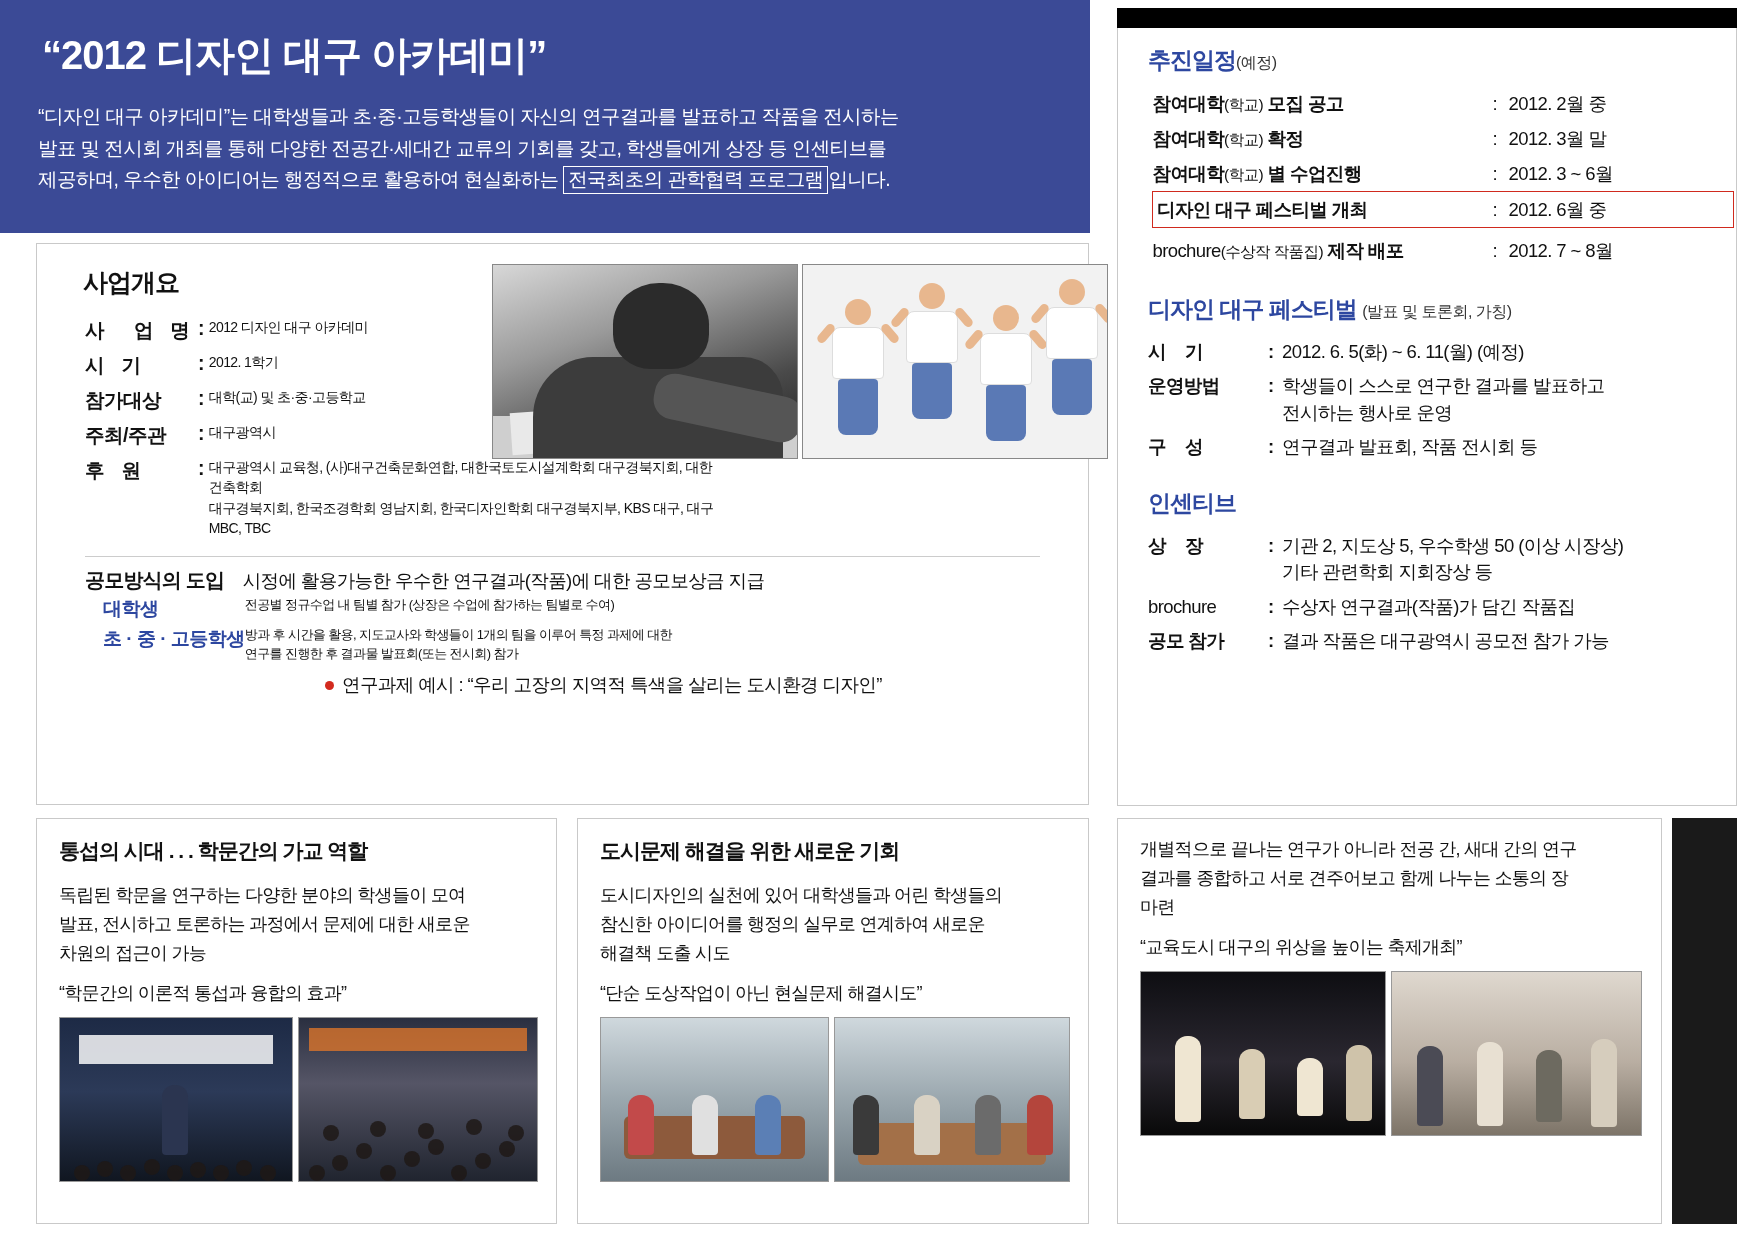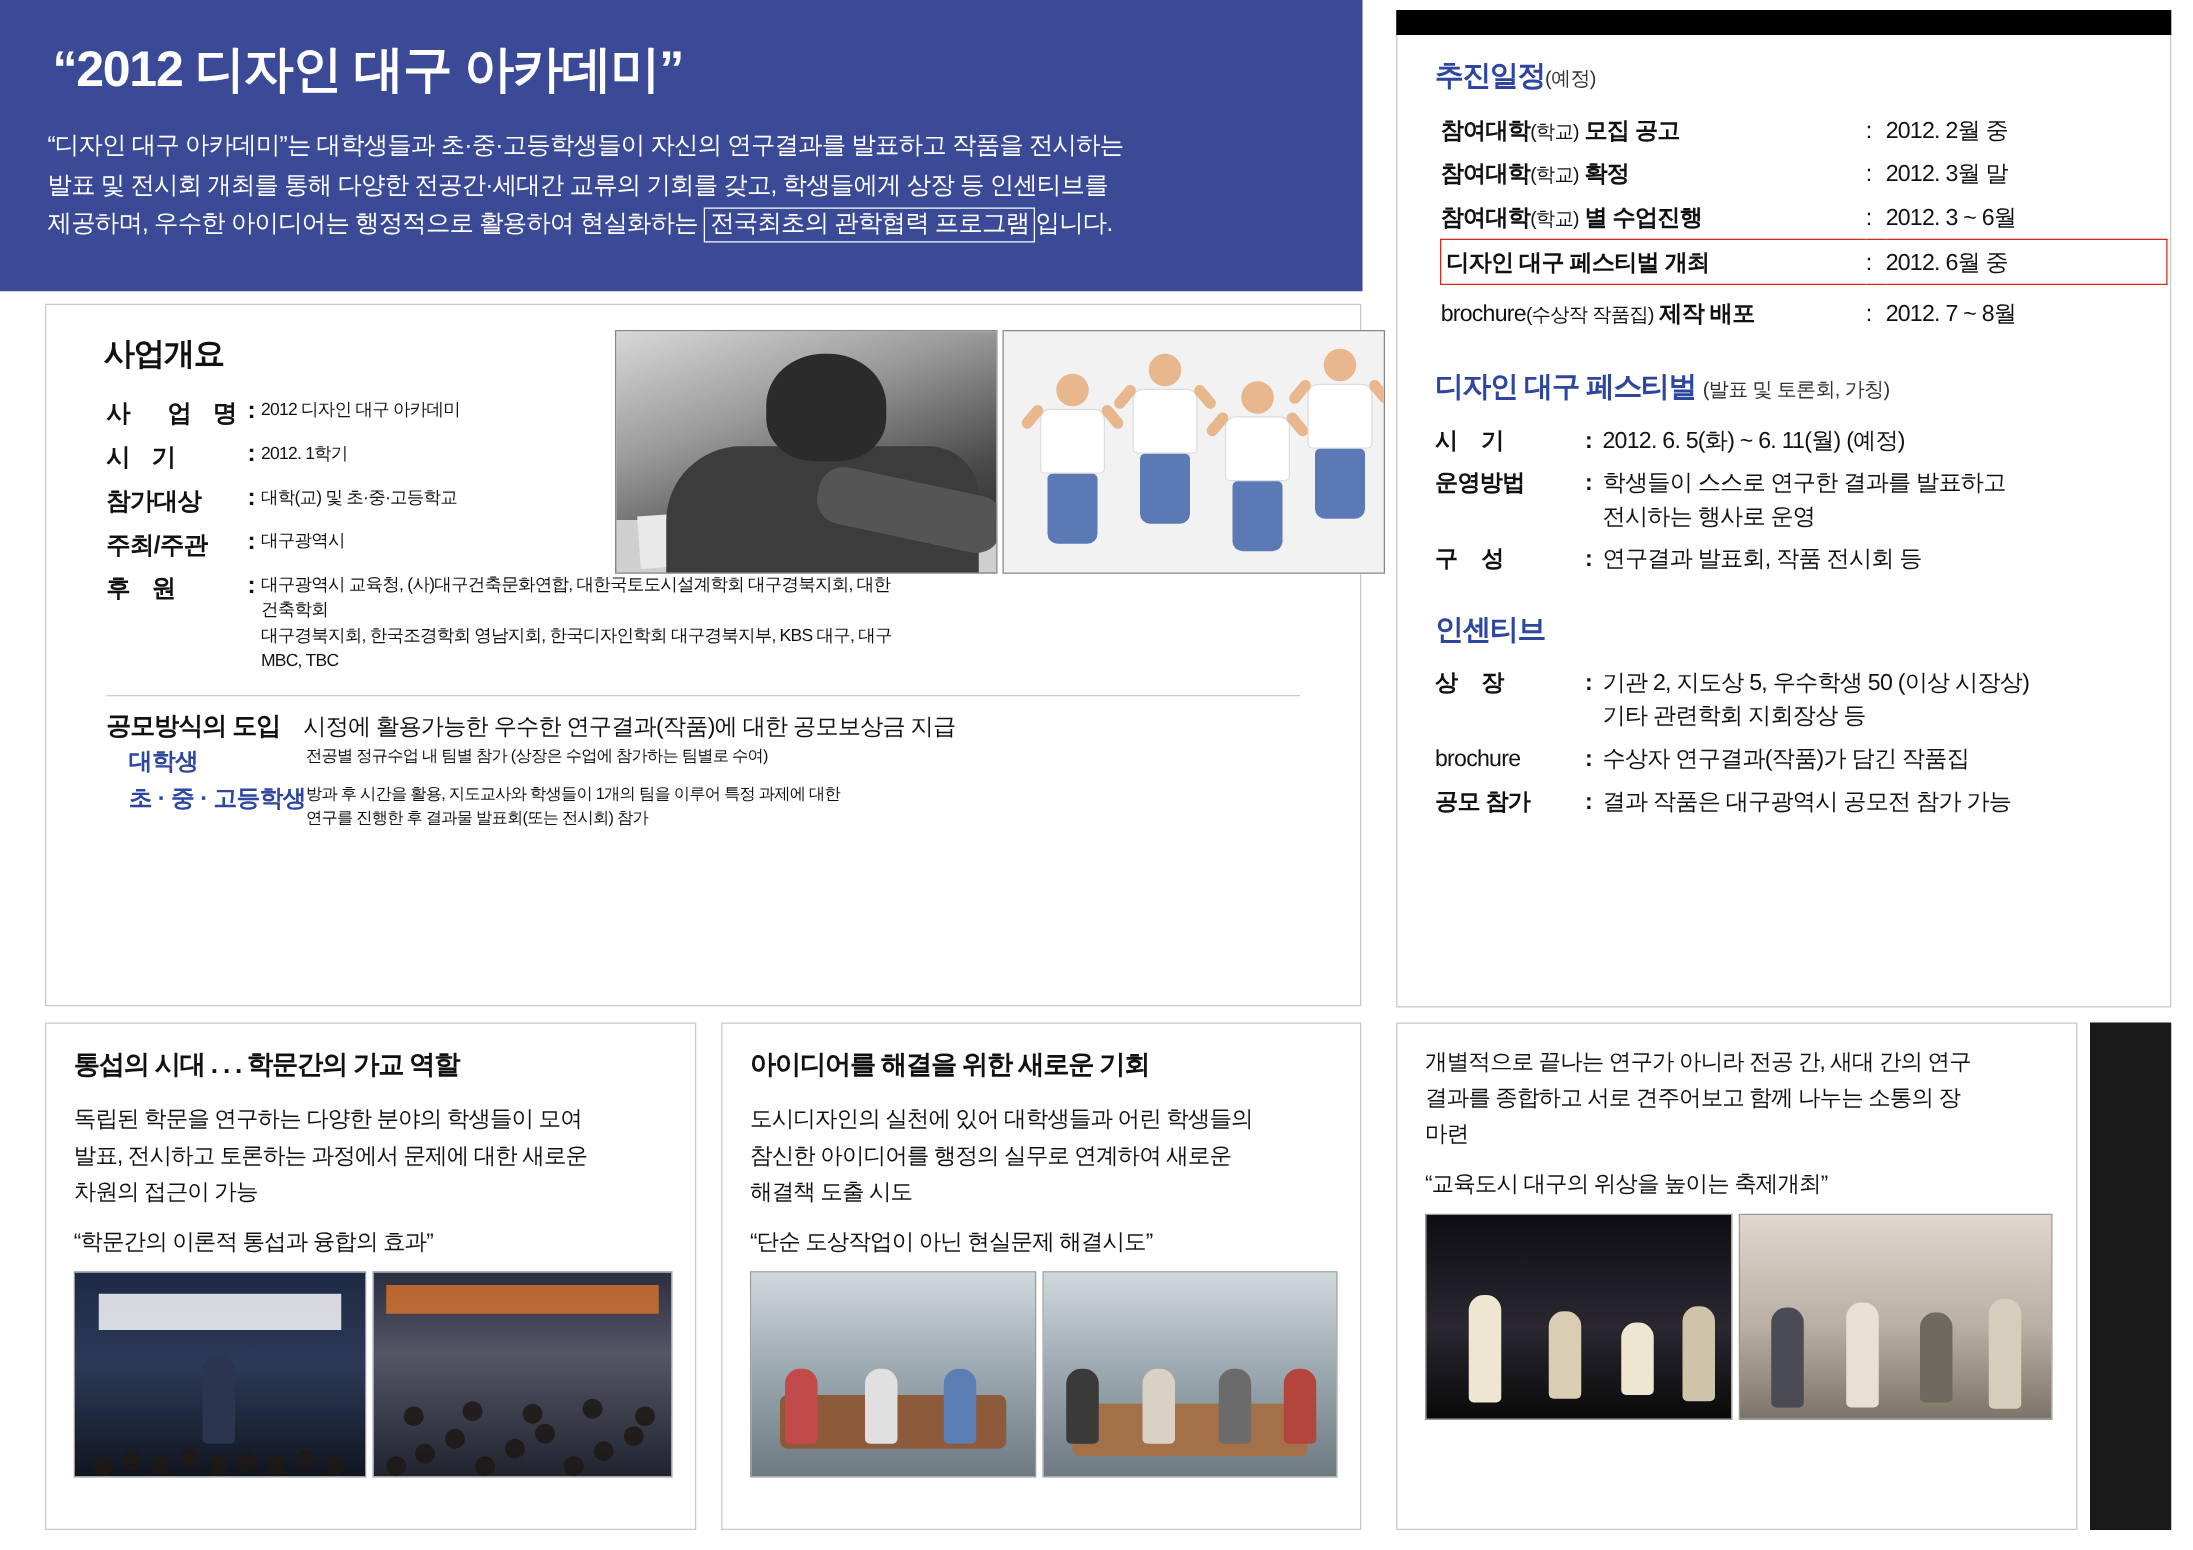--- a/index.html
+++ b/index.html
@@ -325,20 +325,23 @@
         <td class="how-text">전공별 정규수업 내 팀별 참가 (상장은 수업에 참가하는 팀별로 수여)</td>
       </tr>
       <tr>
         <td class="how-label">초 · 중 · 고등학생</td>
         <td class="how-text" style="white-space:pre-line">방과 후 시간을 활용, 지도교사와 학생들이 1개의 팀을 이루어 특정 과제에 대한
 연구를 진행한 후 결과물 발표회(또는 전시회) 참가</td>
       </tr>
     </tbody>
       </table>
 
+    <div class="bullet-line">
+      <span class="dot"></span><span>연구과제 예시 : “우리 고장의 지역적 특색을 살리는 도시환경 디자인”</span>
+    </div>
   </div>
 
   <div class="right-card">
     <div class="rc-inner">
       <div class="rc-head">
         <span>추진일정</span><span class="small">(예정)</span>
       </div>
 
       <table class="sched-table">
         <tbody>
@@ -460,21 +463,21 @@
             <span style="left:30%;bottom:44px"></span>
             <span style="left:50%;bottom:42px"></span>
           <span style="left:70%;bottom:46px"></span>
             <span style="left:88%;bottom:40px"></span>
         </div>
       </div>
     </div>
   </div>
 
   <div class="bcard b2">
-    <div class="b-title">아이디어를 해결을 위한 새로운 기회</div>
+    <div class="b-title">도시문제 해결을 위한 새로운 기회</div>
     <div class="b-body" style="white-space:pre-line">도시디자인의 실천에 있어 대학생들과 어린 학생들의
 참신한 아이디어를 행정의 실무로 연계하여 새로운
 해결책 도출 시도</div>
     <div class="b-quote">“단순 도상작업이 아닌 현실문제 해결시도”</div>
     <div class="b-photos">
       <div class="b-photo tex-class" style="width:232px">
         <div class="tbl" style="background:#8d5a3c"></div>
         <div class="fig" style="left:12%;background:#c24a4a"></div>
         <div class="fig" style="left:40%;background:#e0e0e0"></div>
         <div class="fig" style="left:68%;background:#5b7fb5"></div>

